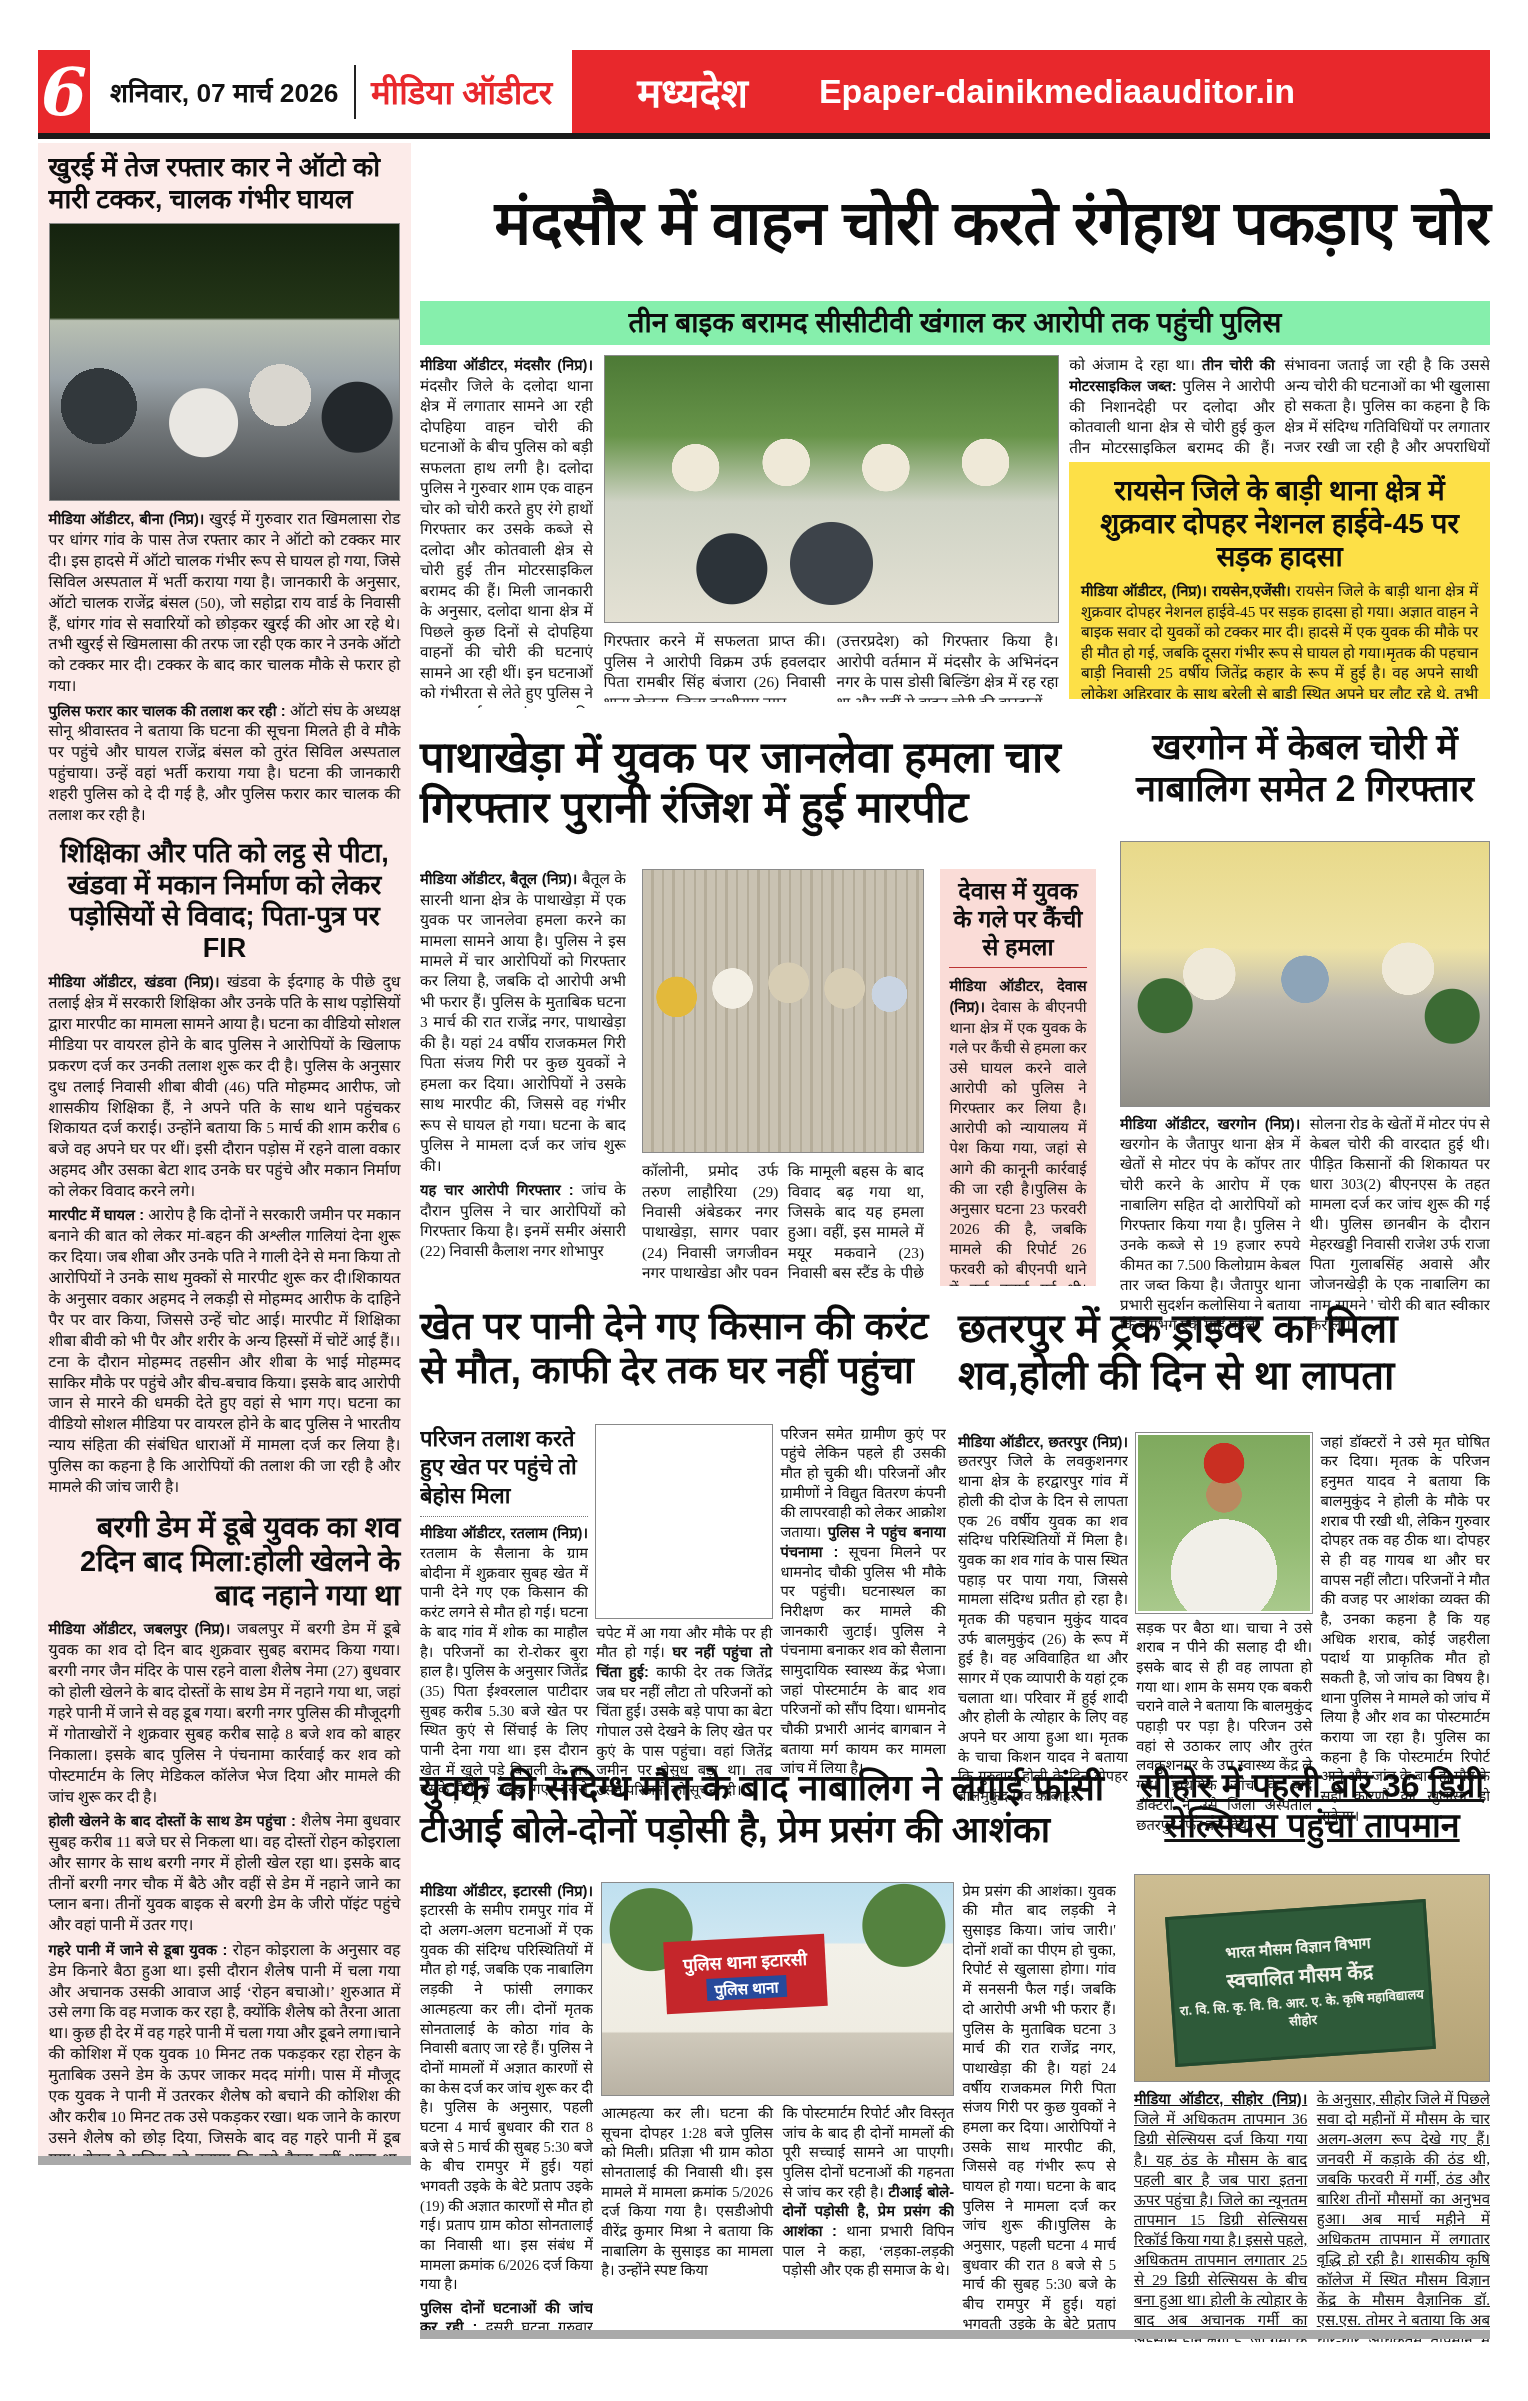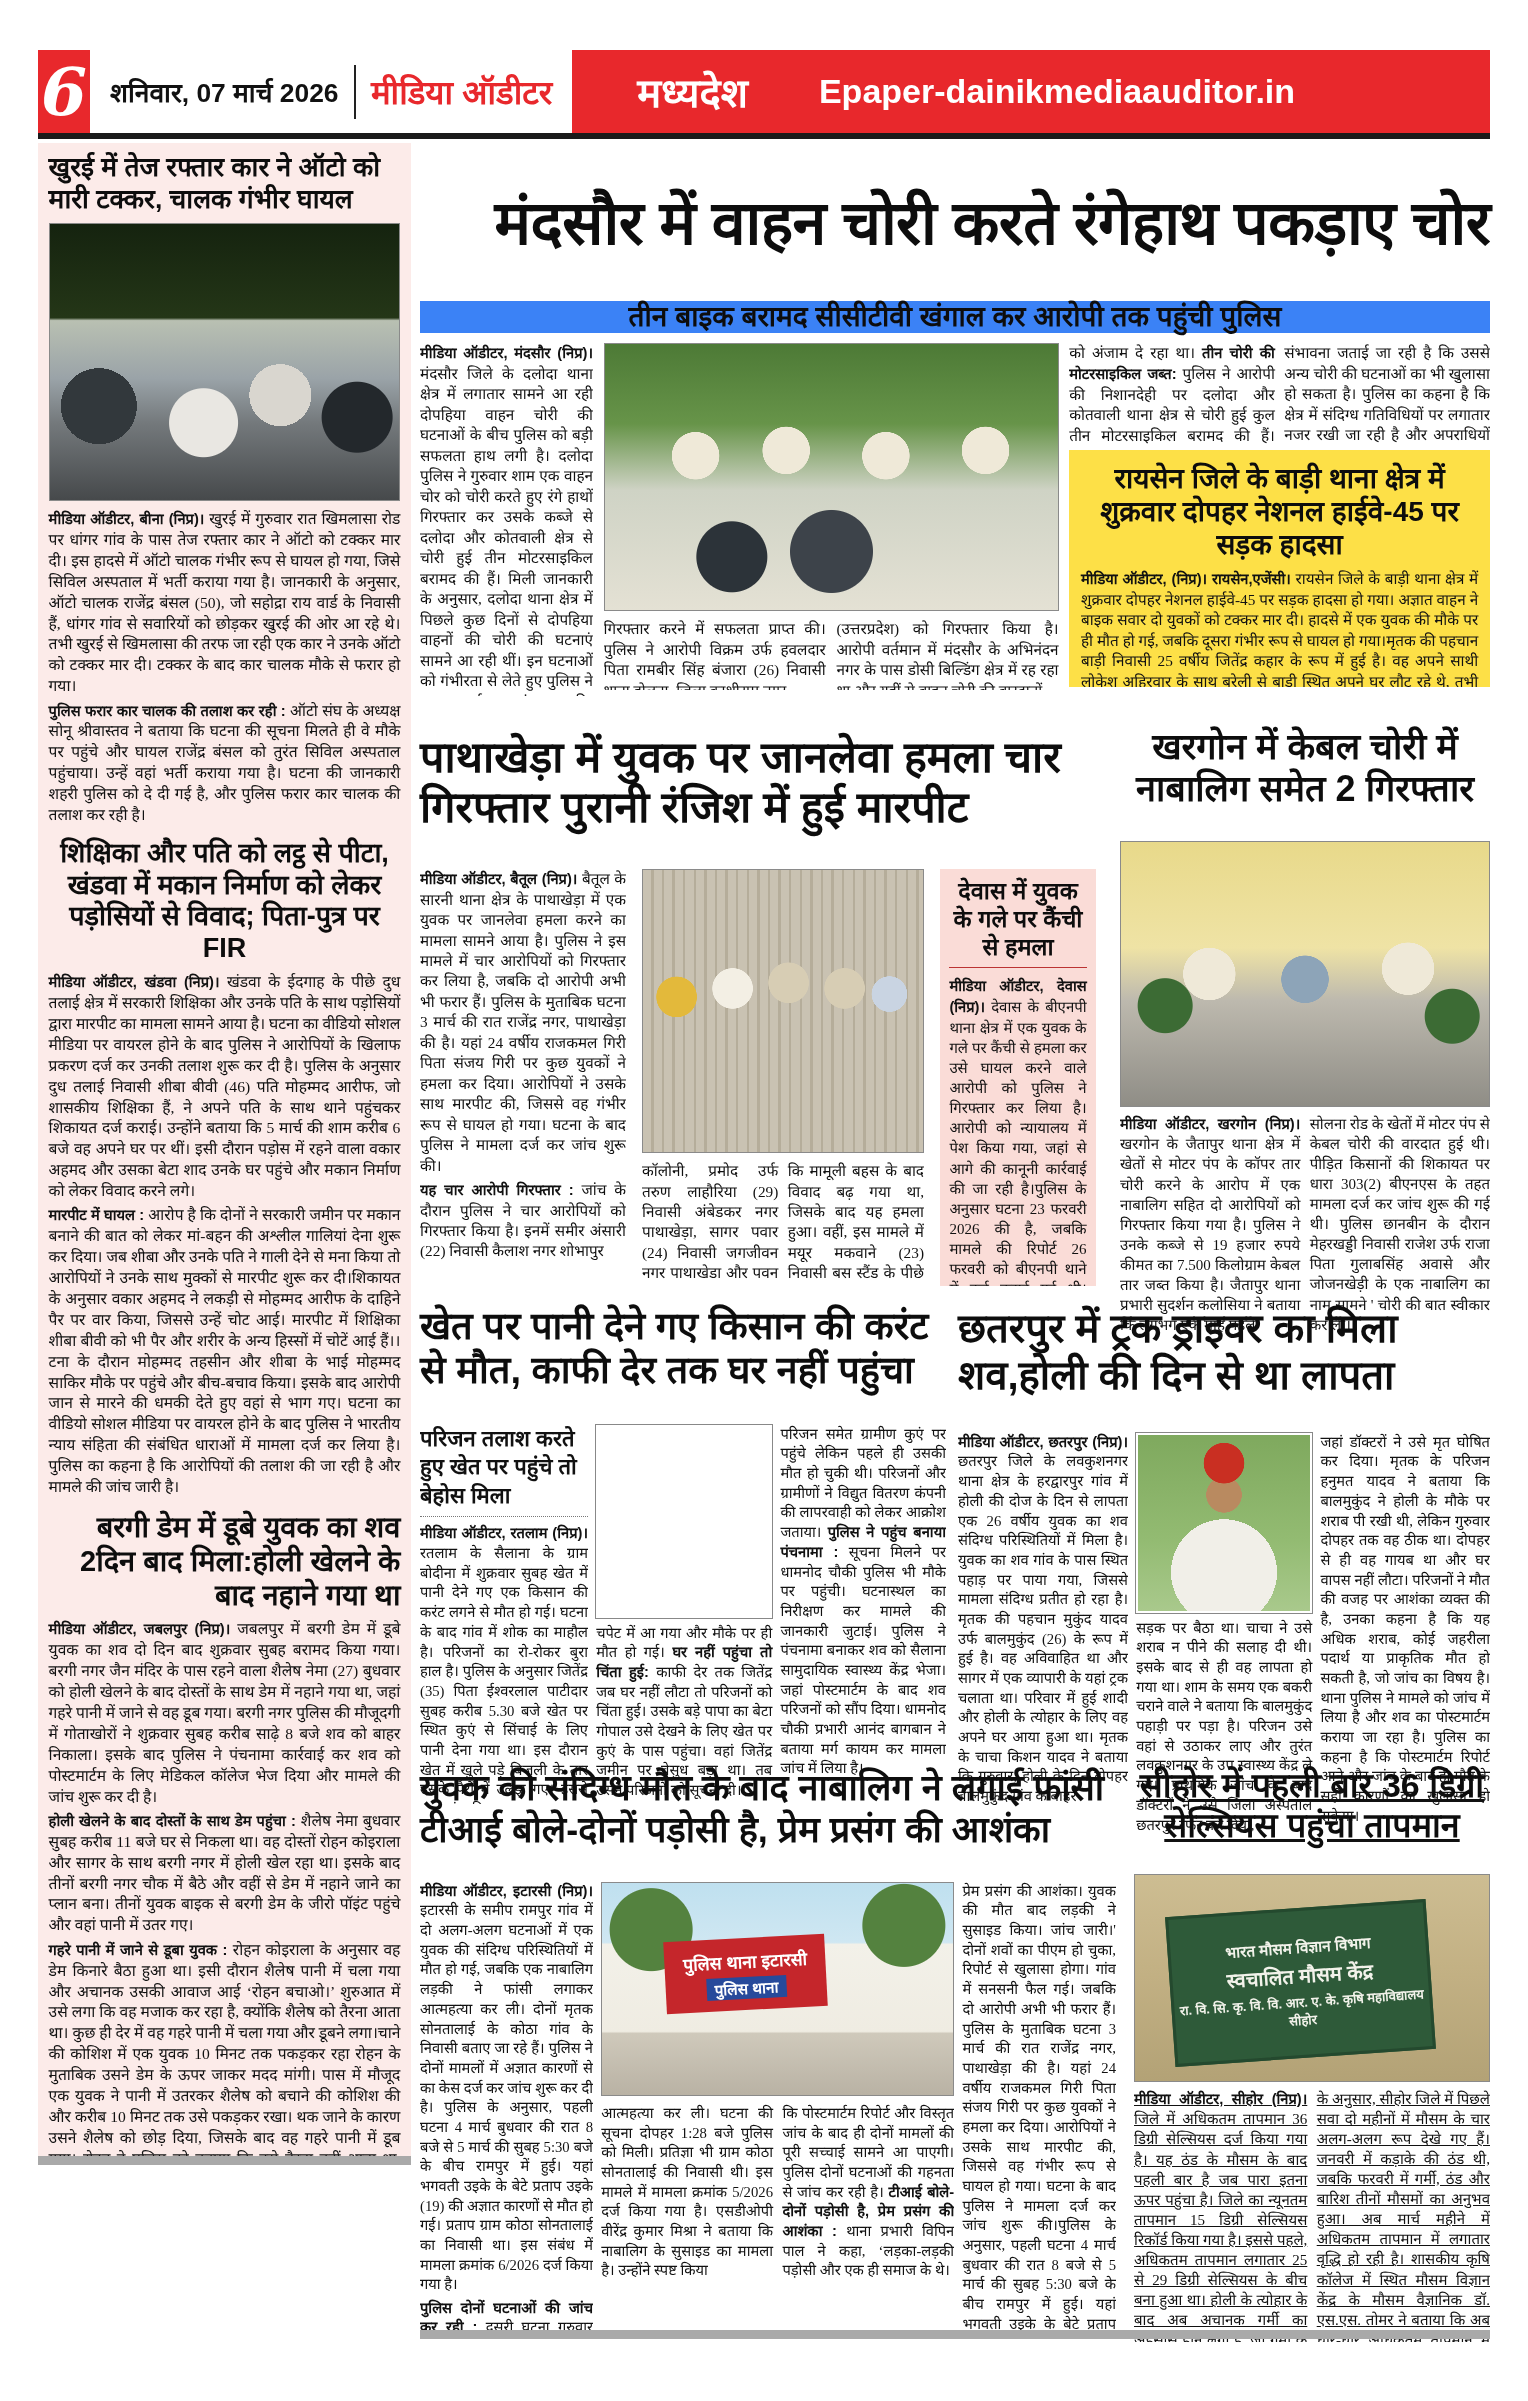--- a/index.html
+++ b/index.html
@@ -36,21 +36,21 @@
       radial-gradient(circle at 14% 66%, #32383c 0 38px, transparent 38px),
       radial-gradient(circle at 44% 72%, #e9e7e2 0 34px, transparent 35px),
       radial-gradient(circle at 66% 62%, #d9d6cf 0 31px, transparent 31px),
       radial-gradient(circle at 88% 70%, #23282c 0 35px, transparent 36px),
       linear-gradient(180deg,#15230f 0%,#243617 34%,#b9c0b2 35%,#9aa3a8 56%,#74797c 72%,#46494b 100%);}
   .gray-bar-left{position:absolute;left:38px;top:2156px;width:373px;height:9.4px;background:#a9a9a9;}
 
   
   .mandsaur{position:absolute;left:420px;top:147px;width:1070px;}
   .hl-mandsaur{font-size:61px;text-align:right;letter-spacing:-0.6px;}
-  .yellow-strip{margin-top:21px;height:32px;background:#3b82f6;display:flex;align-items:center;justify-content:center;}
+  .yellow-strip{margin-top:21px;height:44px;background:#86efac;display:flex;align-items:center;justify-content:center;}
   .yellow-strip .hl{font-size:28px;}
   .mandsaur-row{margin-top:10.6px;display:grid;grid-template-columns:173px 455px 1fr;grid-column-gap:10.6px;height:353px;}
   .photo-mandsaur{height:266px;
     background:
       radial-gradient(circle at 20% 42%, #efe9d8 0 23.5px, transparent 24px),
       radial-gradient(circle at 40% 40%, #efe9d8 0 23.5px, transparent 24px),
       radial-gradient(circle at 62% 42%, #efe9d8 0 23.5px, transparent 24px),
       radial-gradient(circle at 84% 40%, #efe9d8 0 23.5px, transparent 24px),
       radial-gradient(circle at 50% 78%, #3d434a 0 41px, transparent 42px),
       radial-gradient(circle at 28% 80%, #2c3339 0 35px, transparent 36px),

